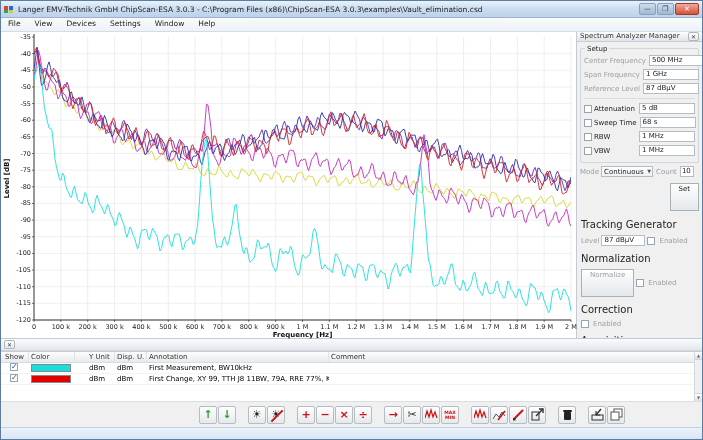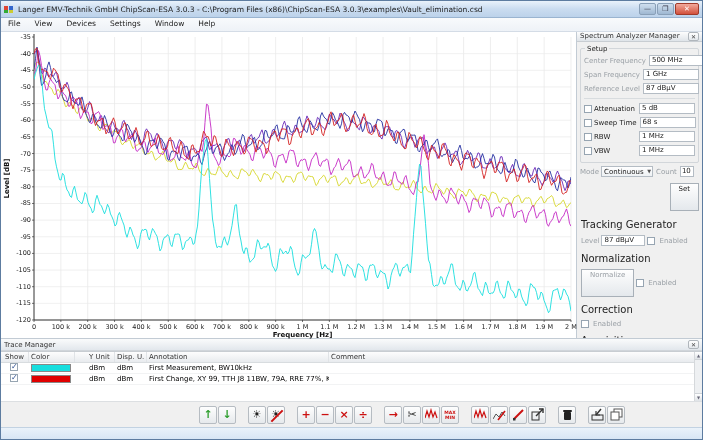--- a/index.html
+++ b/index.html
@@ -370,21 +370,20 @@
           <span class="gray-text">Live</span>
           <span class="btn" style="flex:1">Measure</span>
           <span class="btn" style="flex:1">Take</span>
         </div>
       </div>
     </div>
   </div>
 
   <div class="tm-panel">
     <div class="tm-header">
-      <span class="tm-title">Trace Manager</span>
       <span class="panel-close">✕</span>
     </div>
     <div class="tm-table">
       <div class="tm-cols" id="tm-cols">
           <span class="tm-col c-show">Show</span>
           <span class="tm-col c-color">Color</span>
           <span class="tm-col c-yunit">Y Unit</span>
           <span class="tm-col c-disp">Disp. U.</span>
           <span class="tm-col c-ann">Annotation</span>
           <span class="tm-col c-comment">Comment</span>

